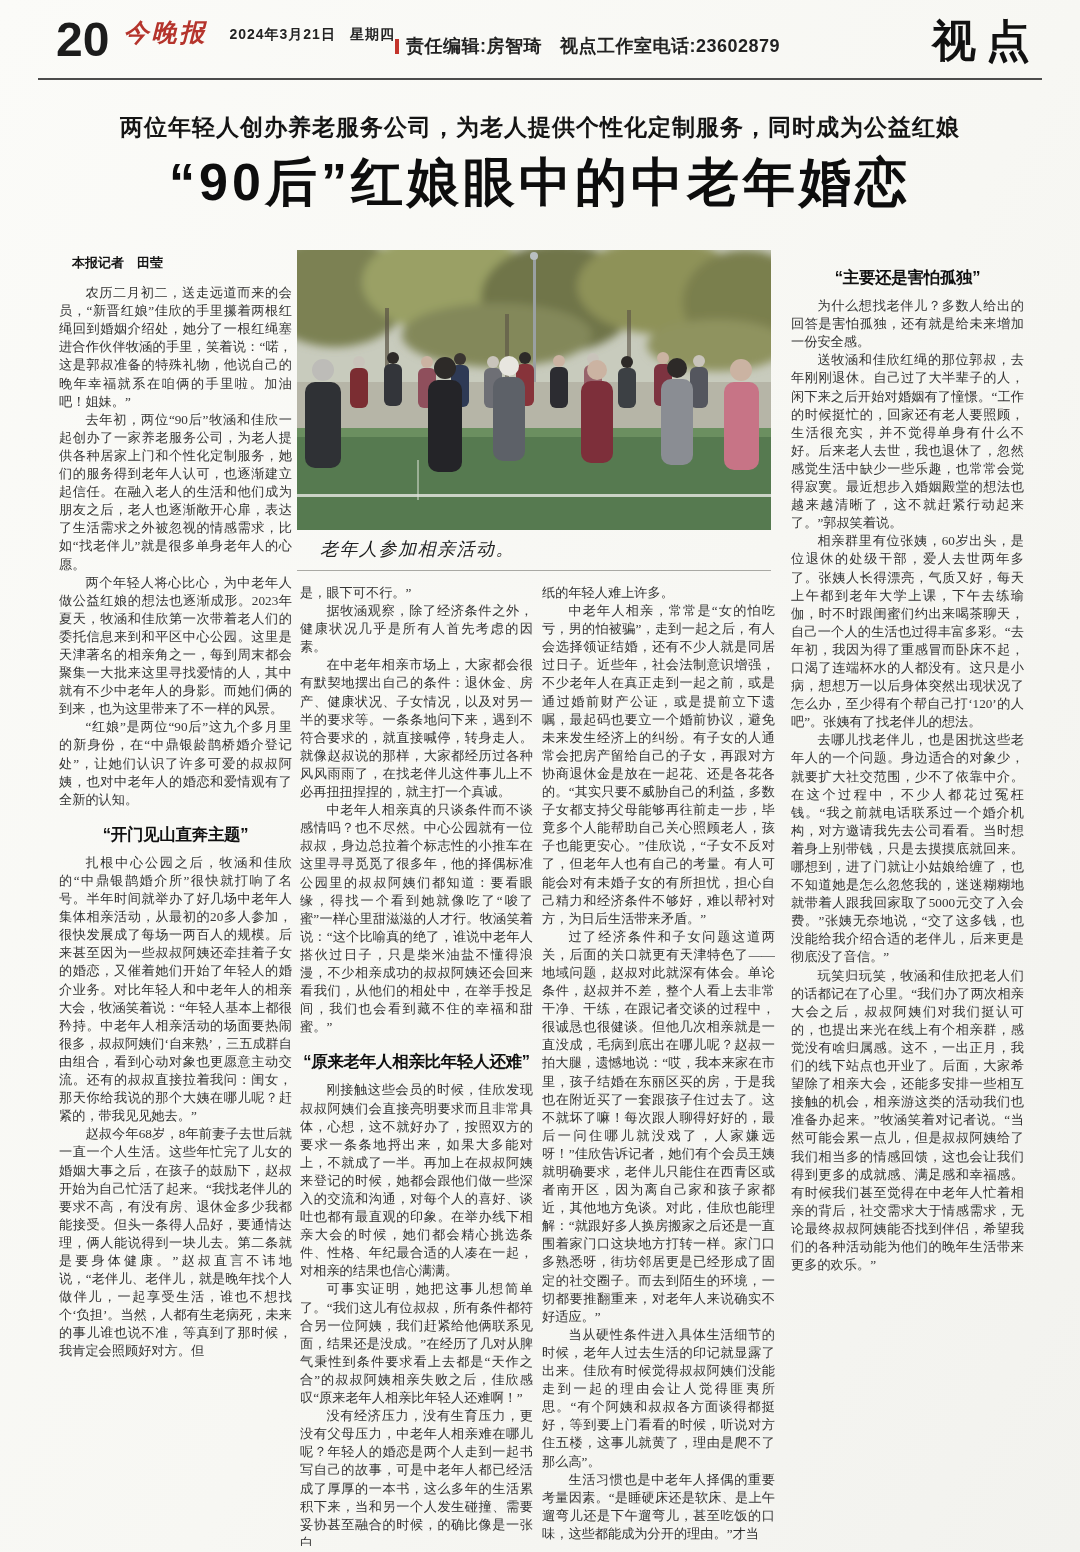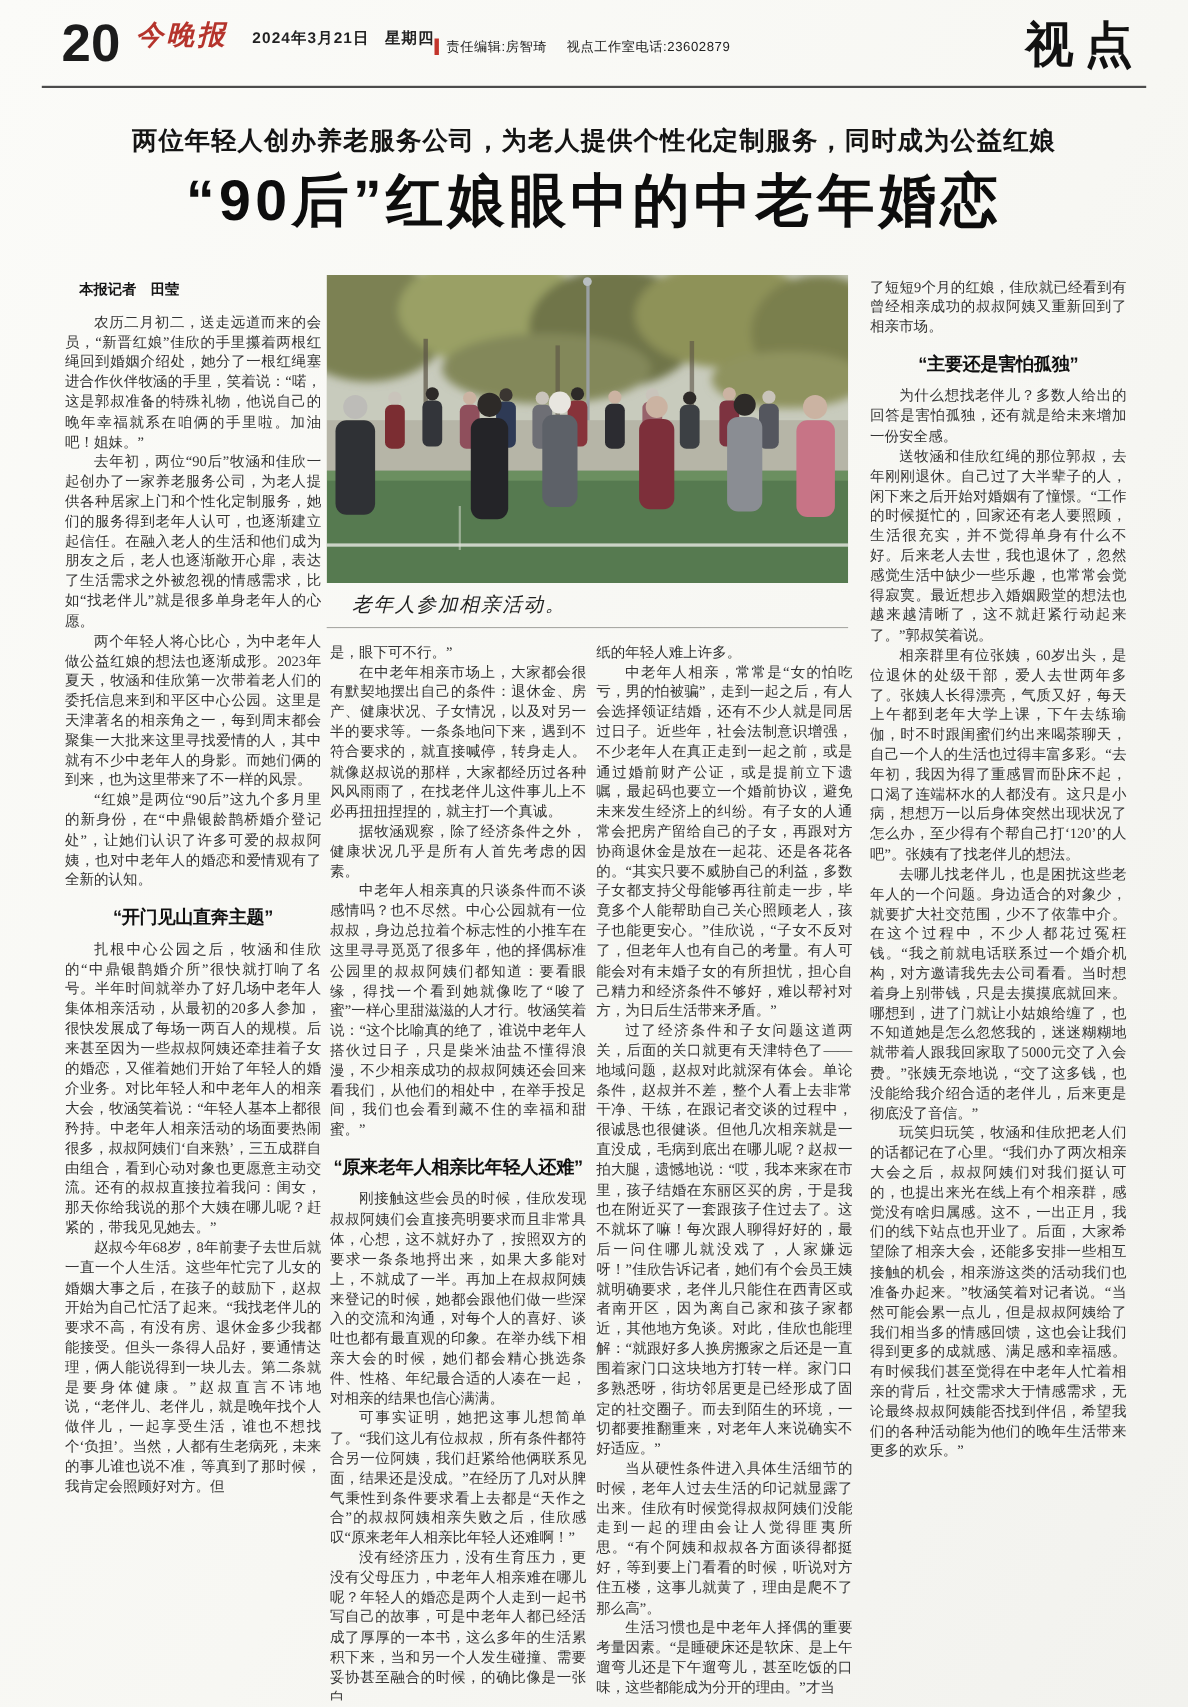--- a/index.html
+++ b/index.html
@@ -12,21 +12,21 @@
   .pagenum{font-family:"Liberation Sans","DejaVu Sans",sans-serif;font-size:48px;font-weight:700;
            line-height:52px;color:#1c1c1c;margin-right:14px;}
   .left-info{display:flex;flex-direction:row;justify-content:flex-start;}
   .row1{display:flex;align-items:flex-end;height:32px;}
   .masthead{font-size:25px;font-weight:700;font-style:italic;letter-spacing:3px;line-height:26px;margin-right:22px;
             font-family:"Liberation Serif","DejaVu Serif",serif;}
   .dateline{font-size:14px;font-weight:700;letter-spacing:1px;color:#222;
             font-family:"Liberation Sans","DejaVu Sans",sans-serif;padding-bottom:2px;}
   .dateline .wd{margin-left:14px;}
   .row2{display:flex;align-items:center;margin-top:20px;font-family:"Liberation Sans","DejaVu Sans",sans-serif;
-        font-size:12px;font-weight:400;color:#222;letter-spacing:.5px;}
+        font-size:18px;font-weight:700;color:#222;letter-spacing:.5px;}
   .redbar{display:inline-block;width:4px;height:15px;margin-right:7px;}
   .row2 .phone{margin-left:18px;}
   .section-title{position:absolute;right:2px;top:4px;font-family:"Liberation Sans","DejaVu Sans",sans-serif;
                  font-size:44px;font-weight:900;letter-spacing:10px;color:#111;line-height:50px;}
   
   .kicker{position:absolute;left:0;right:0;top:112px;text-align:center;font-size:23px;font-weight:700;
           letter-spacing:1px;color:#141414;font-family:"Liberation Sans","DejaVu Sans",sans-serif;}
   .headline{position:absolute;left:0;right:0;top:148px;text-align:center;font-size:52px;font-weight:900;
             letter-spacing:4px;color:#0d0d0d;font-family:"Liberation Sans","DejaVu Sans",sans-serif;}
   
@@ -190,37 +190,36 @@
         <p>农历二月初二，送走远道而来的会员，“新晋红娘”佳欣的手里攥着两根红绳回到婚姻介绍处，她分了一根红绳塞进合作伙伴牧涵的手里，笑着说：“喏，这是郭叔准备的特殊礼物，他说自己的晚年幸福就系在咱俩的手里啦。加油吧！姐妹。”</p>
         <p>去年初，两位“90后”牧涵和佳欣一起创办了一家养老服务公司，为老人提供各种居家上门和个性化定制服务，她们的服务得到老年人认可，也逐渐建立起信任。在融入老人的生活和他们成为朋友之后，老人也逐渐敞开心扉，表达了生活需求之外被忽视的情感需求，比如“找老伴儿”就是很多单身老年人的心愿。</p>
         <p>两个年轻人将心比心，为中老年人做公益红娘的想法也逐渐成形。2023年夏天，牧涵和佳欣第一次带着老人们的委托信息来到和平区中心公园。这里是天津著名的相亲角之一，每到周末都会聚集一大批来这里寻找爱情的人，其中就有不少中老年人的身影。而她们俩的到来，也为这里带来了不一样的风景。</p>
         <p>“红娘”是两位“90后”这九个多月里的新身份，在“中鼎银龄鹊桥婚介登记处”，让她们认识了许多可爱的叔叔阿姨，也对中老年人的婚恋和爱情观有了全新的认知。</p>
         <h3>“开门见山直奔主题”</h3>
         <p>扎根中心公园之后，牧涵和佳欣的“中鼎银鹊婚介所”很快就打响了名号。半年时间就举办了好几场中老年人集体相亲活动，从最初的20多人参加，很快发展成了每场一两百人的规模。后来甚至因为一些叔叔阿姨还牵挂着子女的婚恋，又催着她们开始了年轻人的婚介业务。对比年轻人和中老年人的相亲大会，牧涵笑着说：“年轻人基本上都很矜持。中老年人相亲活动的场面要热闹很多，叔叔阿姨们‘自来熟’，三五成群自由组合，看到心动对象也更愿意主动交流。还有的叔叔直接拉着我问：闺女，那天你给我说的那个大姨在哪儿呢？赶紧的，带我见见她去。”</p>
         <p>赵叔今年68岁，8年前妻子去世后就一直一个人生活。这些年忙完了儿女的婚姻大事之后，在孩子的鼓励下，赵叔开始为自己忙活了起来。“我找老伴儿的要求不高，有没有房、退休金多少我都能接受。但头一条得人品好，要通情达理，俩人能说得到一块儿去。第二条就是要身体健康。”赵叔直言不讳地说，“老伴儿、老伴儿，就是晚年找个人做伴儿，一起享受生活，谁也不想找个‘负担’。当然，人都有生老病死，未来的事儿谁也说不准，等真到了那时候，我肯定会照顾好对方。但</p>
       </div>
       <div class="col col2">
         <p class="noindent">是，眼下可不行。”</p>
+        <p>据牧涵观察，除了经济条件之外，健康状况几乎是所有人首先考虑的因素。</p>
         <p>在中老年相亲市场上，大家都会很有默契地摆出自己的条件：退休金、房产、健康状况、子女情况，以及对另一半的要求等。一条条地问下来，遇到不符合要求的，就直接喊停，转身走人。就像赵叔说的那样，大家都经历过各种风风雨雨了，在找老伴儿这件事儿上不必再扭扭捏捏的，就主打一个真诚。</p>
-        <p>据牧涵观察，除了经济条件之外，健康状况几乎是所有人首先考虑的因素。</p>
         <p>中老年人相亲真的只谈条件而不谈感情吗？也不尽然。中心公园就有一位叔叔，身边总拉着个标志性的小推车在这里寻寻觅觅了很多年，他的择偶标准公园里的叔叔阿姨们都知道：要看眼缘，得找一个看到她就像吃了“唆了蜜”一样心里甜滋滋的人才行。牧涵笑着说：“这个比喻真的绝了，谁说中老年人搭伙过日子，只是柴米油盐不懂得浪漫，不少相亲成功的叔叔阿姨还会回来看我们，从他们的相处中，在举手投足间，我们也会看到藏不住的幸福和甜蜜。”</p>
         <h3>“原来老年人相亲比年轻人还难”</h3>
         <p>刚接触这些会员的时候，佳欣发现叔叔阿姨们会直接亮明要求而且非常具体，心想，这不就好办了，按照双方的要求一条条地捋出来，如果大多能对上，不就成了一半。再加上在叔叔阿姨来登记的时候，她都会跟他们做一些深入的交流和沟通，对每个人的喜好、谈吐也都有最直观的印象。在举办线下相亲大会的时候，她们都会精心挑选条件、性格、年纪最合适的人凑在一起，对相亲的结果也信心满满。</p>
         <p>可事实证明，她把这事儿想简单了。“我们这儿有位叔叔，所有条件都符合另一位阿姨，我们赶紧给他俩联系见面，结果还是没成。”在经历了几对从脾气秉性到条件要求看上去都是“天作之合”的叔叔阿姨相亲失败之后，佳欣感叹“原来老年人相亲比年轻人还难啊！”</p>
         <p>没有经济压力，没有生育压力，更没有父母压力，中老年人相亲难在哪儿呢？年轻人的婚恋是两个人走到一起书写自己的故事，可是中老年人都已经活成了厚厚的一本书，这么多年的生活累积下来，当和另一个人发生碰撞、需要妥协甚至融合的时候，的确比像是一张白</p>
       </div>
       <div class="col col3">
         <p class="noindent">纸的年轻人难上许多。</p>
         <p>中老年人相亲，常常是“女的怕吃亏，男的怕被骗”，走到一起之后，有人会选择领证结婚，还有不少人就是同居过日子。近些年，社会法制意识增强，不少老年人在真正走到一起之前，或是通过婚前财产公证，或是提前立下遗嘱，最起码也要立一个婚前协议，避免未来发生经济上的纠纷。有子女的人通常会把房产留给自己的子女，再跟对方协商退休金是放在一起花、还是各花各的。“其实只要不威胁自己的利益，多数子女都支持父母能够再往前走一步，毕竟多个人能帮助自己关心照顾老人，孩子也能更安心。”佳欣说，“子女不反对了，但老年人也有自己的考量。有人可能会对有未婚子女的有所担忧，担心自己精力和经济条件不够好，难以帮衬对方，为日后生活带来矛盾。”</p>
         <p>过了经济条件和子女问题这道两关，后面的关口就更有天津特色了——地域问题，赵叔对此就深有体会。单论条件，赵叔并不差，整个人看上去非常干净、干练，在跟记者交谈的过程中，很诚恳也很健谈。但他几次相亲就是一直没成，毛病到底出在哪儿呢？赵叔一拍大腿，遗憾地说：“哎，我本来家在市里，孩子结婚在东丽区买的房，于是我也在附近买了一套跟孩子住过去了。这不就坏了嘛！每次跟人聊得好好的，最后一问住哪儿就没戏了，人家嫌远呀！”佳欣告诉记者，她们有个会员王姨就明确要求，老伴儿只能住在西青区或者南开区，因为离自己家和孩子家都近，其他地方免谈。对此，佳欣也能理解：“就跟好多人换房搬家之后还是一直围着家门口这块地方打转一样。家门口多熟悉呀，街坊邻居更是已经形成了固定的社交圈子。而去到陌生的环境，一切都要推翻重来，对老年人来说确实不好适应。”</p>
         <p>当从硬性条件进入具体生活细节的时候，老年人过去生活的印记就显露了出来。佳欣有时候觉得叔叔阿姨们没能走到一起的理由会让人觉得匪夷所思。“有个阿姨和叔叔各方面谈得都挺好，等到要上门看看的时候，听说对方住五楼，这事儿就黄了，理由是爬不了那么高”。</p>
         <p>生活习惯也是中老年人择偶的重要考量因素。“是睡硬床还是软床、是上午遛弯儿还是下午遛弯儿，甚至吃饭的口味，这些都能成为分开的理由。”才当</p>
       </div>
       <div class="col col4">
-        <p class="noindent">了短短9个月的红娘，佳欣就已经看到有曾经相亲成功的叔叔阿姨又重新回到了相亲市场。</p>
         <h3>“主要还是害怕孤独”</h3>
         <p>为什么想找老伴儿？多数人给出的回答是害怕孤独，还有就是给未来增加一份安全感。</p>
         <p>送牧涵和佳欣红绳的那位郭叔，去年刚刚退休。自己过了大半辈子的人，闲下来之后开始对婚姻有了憧憬。“工作的时候挺忙的，回家还有老人要照顾，生活很充实，并不觉得单身有什么不好。后来老人去世，我也退休了，忽然感觉生活中缺少一些乐趣，也常常会觉得寂寞。最近想步入婚姻殿堂的想法也越来越清晰了，这不就赶紧行动起来了。”郭叔笑着说。</p>
         <p>相亲群里有位张姨，60岁出头，是位退休的处级干部，爱人去世两年多了。张姨人长得漂亮，气质又好，每天上午都到老年大学上课，下午去练瑜伽，时不时跟闺蜜们约出来喝茶聊天，自己一个人的生活也过得丰富多彩。“去年初，我因为得了重感冒而卧床不起，口渴了连端杯水的人都没有。这只是小病，想想万一以后身体突然出现状况了怎么办，至少得有个帮自己打‘120’的人吧”。张姨有了找老伴儿的想法。</p>
         <p>去哪儿找老伴儿，也是困扰这些老年人的一个问题。身边适合的对象少，就要扩大社交范围，少不了依靠中介。在这个过程中，不少人都花过冤枉钱。“我之前就电话联系过一个婚介机构，对方邀请我先去公司看看。当时想着身上别带钱，只是去摸摸底就回来。哪想到，进了门就让小姑娘给缠了，也不知道她是怎么忽悠我的，迷迷糊糊地就带着人跟我回家取了5000元交了入会费。”张姨无奈地说，“交了这多钱，也没能给我介绍合适的老伴儿，后来更是彻底没了音信。”</p>
         <p>玩笑归玩笑，牧涵和佳欣把老人们的话都记在了心里。“我们办了两次相亲大会之后，叔叔阿姨们对我们挺认可的，也提出来光在线上有个相亲群，感觉没有啥归属感。这不，一出正月，我们的线下站点也开业了。后面，大家希望除了相亲大会，还能多安排一些相互接触的机会，相亲游这类的活动我们也准备办起来。”牧涵笑着对记者说。“当然可能会累一点儿，但是叔叔阿姨给了我们相当多的情感回馈，这也会让我们得到更多的成就感、满足感和幸福感。有时候我们甚至觉得在中老年人忙着相亲的背后，社交需求大于情感需求，无论最终叔叔阿姨能否找到伴侣，希望我们的各种活动能为他们的晚年生活带来更多的欢乐。”</p>
       </div>
     </div>
 
 </div>

